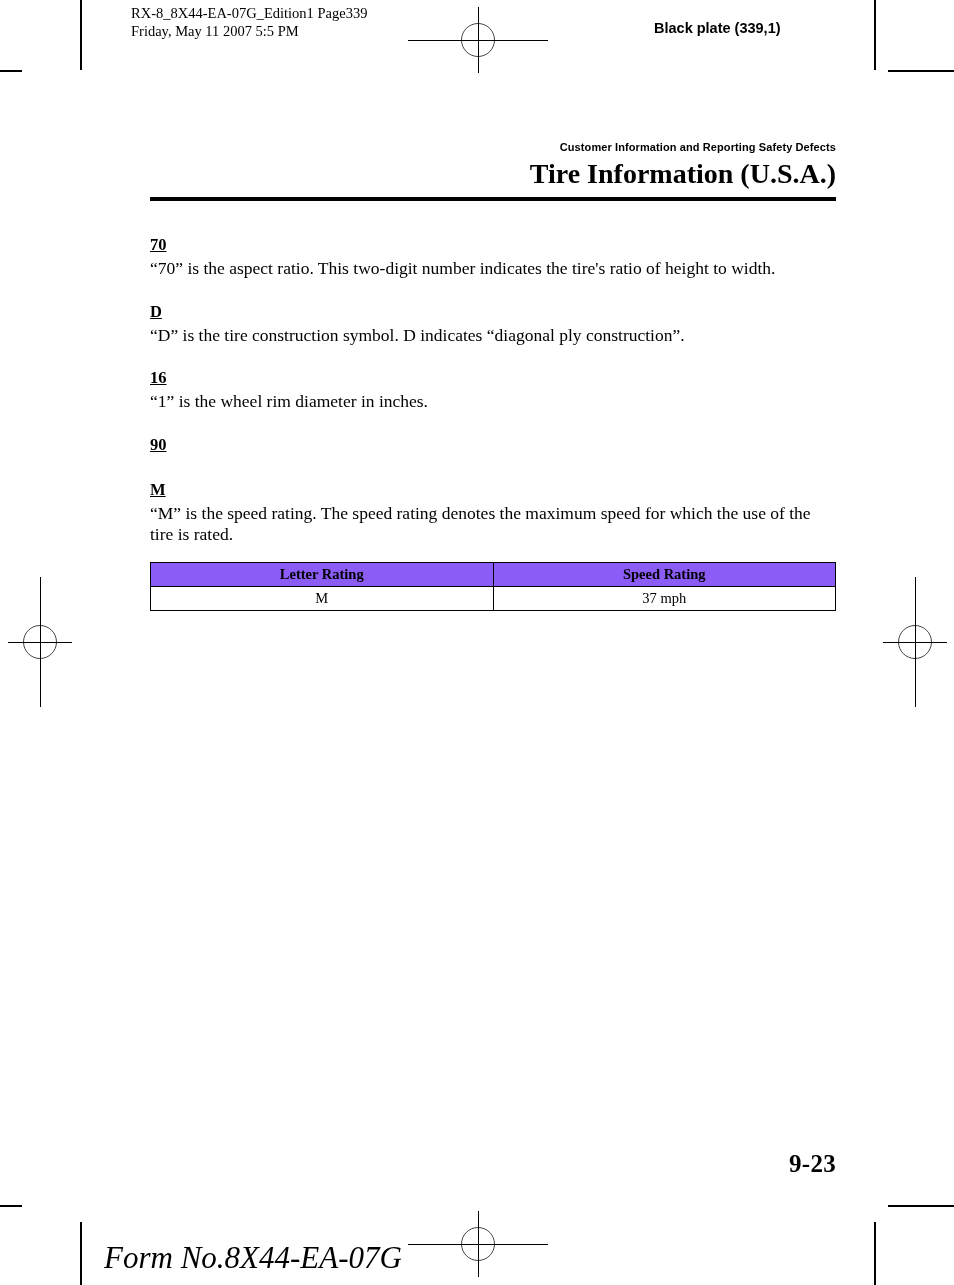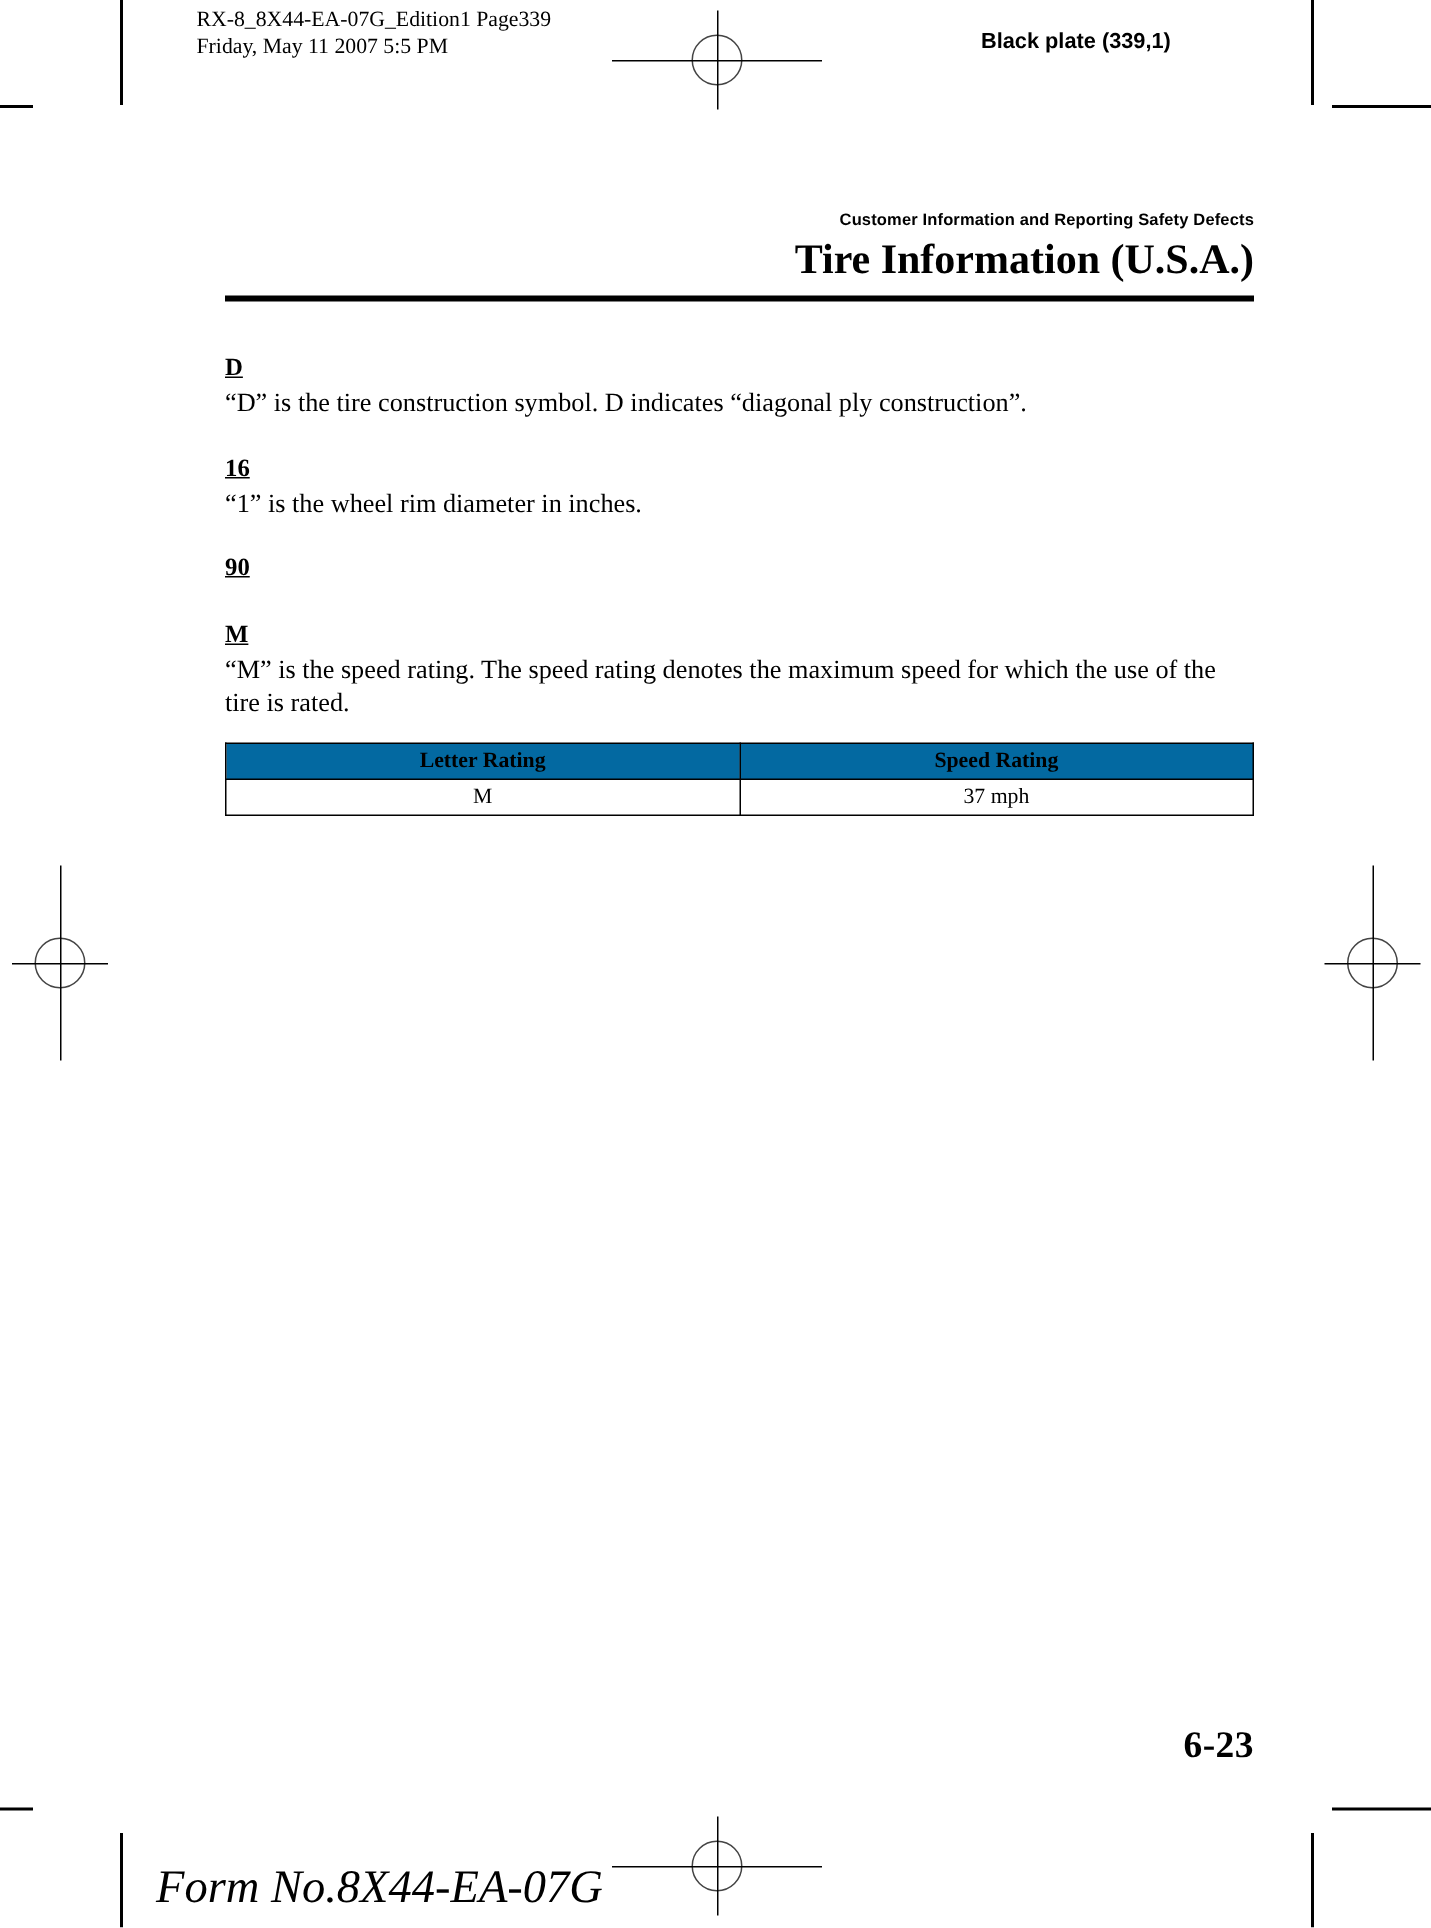--- a/index.html
+++ b/index.html
@@ -154,21 +154,21 @@
   }
   table.speed-table th,
   table.speed-table td {
     border: 1.3px solid #000;
     text-align: center;
     font-size: 14.5px;
     height: 21px;
     padding: 1px 2px;
   }
   table.speed-table th {
-    background: #0369a1;
+    background: #8b5cf6;
     font-weight: bold;
   }
   table.speed-table td {
     background: #ffffff;
     font-weight: normal;
   }
 
   
   .folio {
     position: absolute;
@@ -229,20 +229,24 @@
 <div class="slug-right">Black plate (339,1)</div>
 
 <div class="page">
 
   <div class="chapter-eyebrow">Customer Information and Reporting Safety Defects</div>
   <div class="chapter-title">Tire Information (U.S.A.)</div>
   <div class="title-rule"></div>
 
   <div class="body-block">
 
+    <div class="term-wrap">
+      <span class="term">70</span>
+      <p class="para">“70” is the aspect ratio. This two-digit number indicates the tire's ratio of height to width.</p>
+    </div>
 
     <div class="term-wrap">
       <span class="term">D</span>
       <p class="para">“D” is the tire construction symbol. D indicates “diagonal ply construction”.</p>
     </div>
 
     <div class="term-wrap">
       <span class="term">16</span>
       <p class="para">“1” is the wheel rim diameter in inches.</p>
     </div>
@@ -267,14 +271,14 @@
         <tr>
           <td>M</td>
           <td>37 mph</td>
         </tr>
       </tbody>
     </table>
 
   </div>
 </div>
 
-<div class="folio">6-23</div>
+<div class="folio">9-23</div>
 <div class="form-no">Form No.8X44-EA-07G</div>
 
 </body></html>

